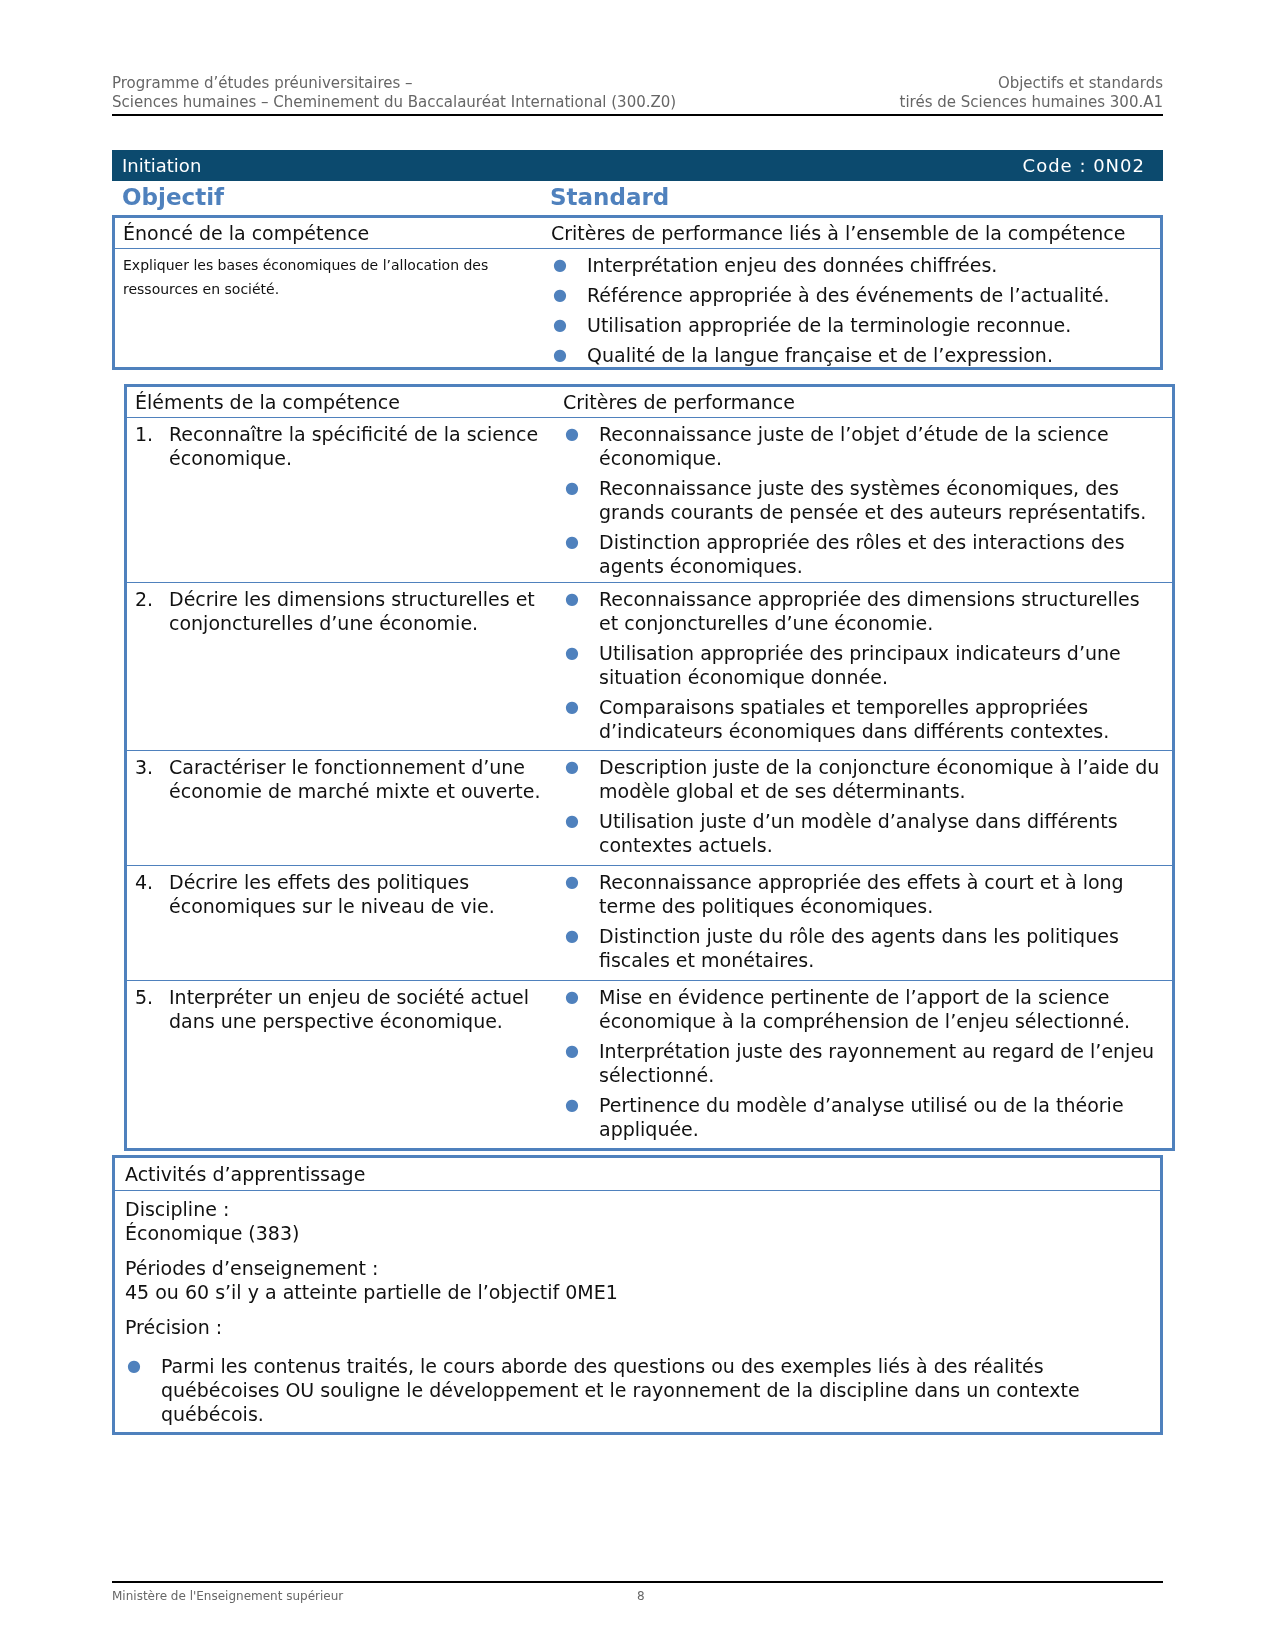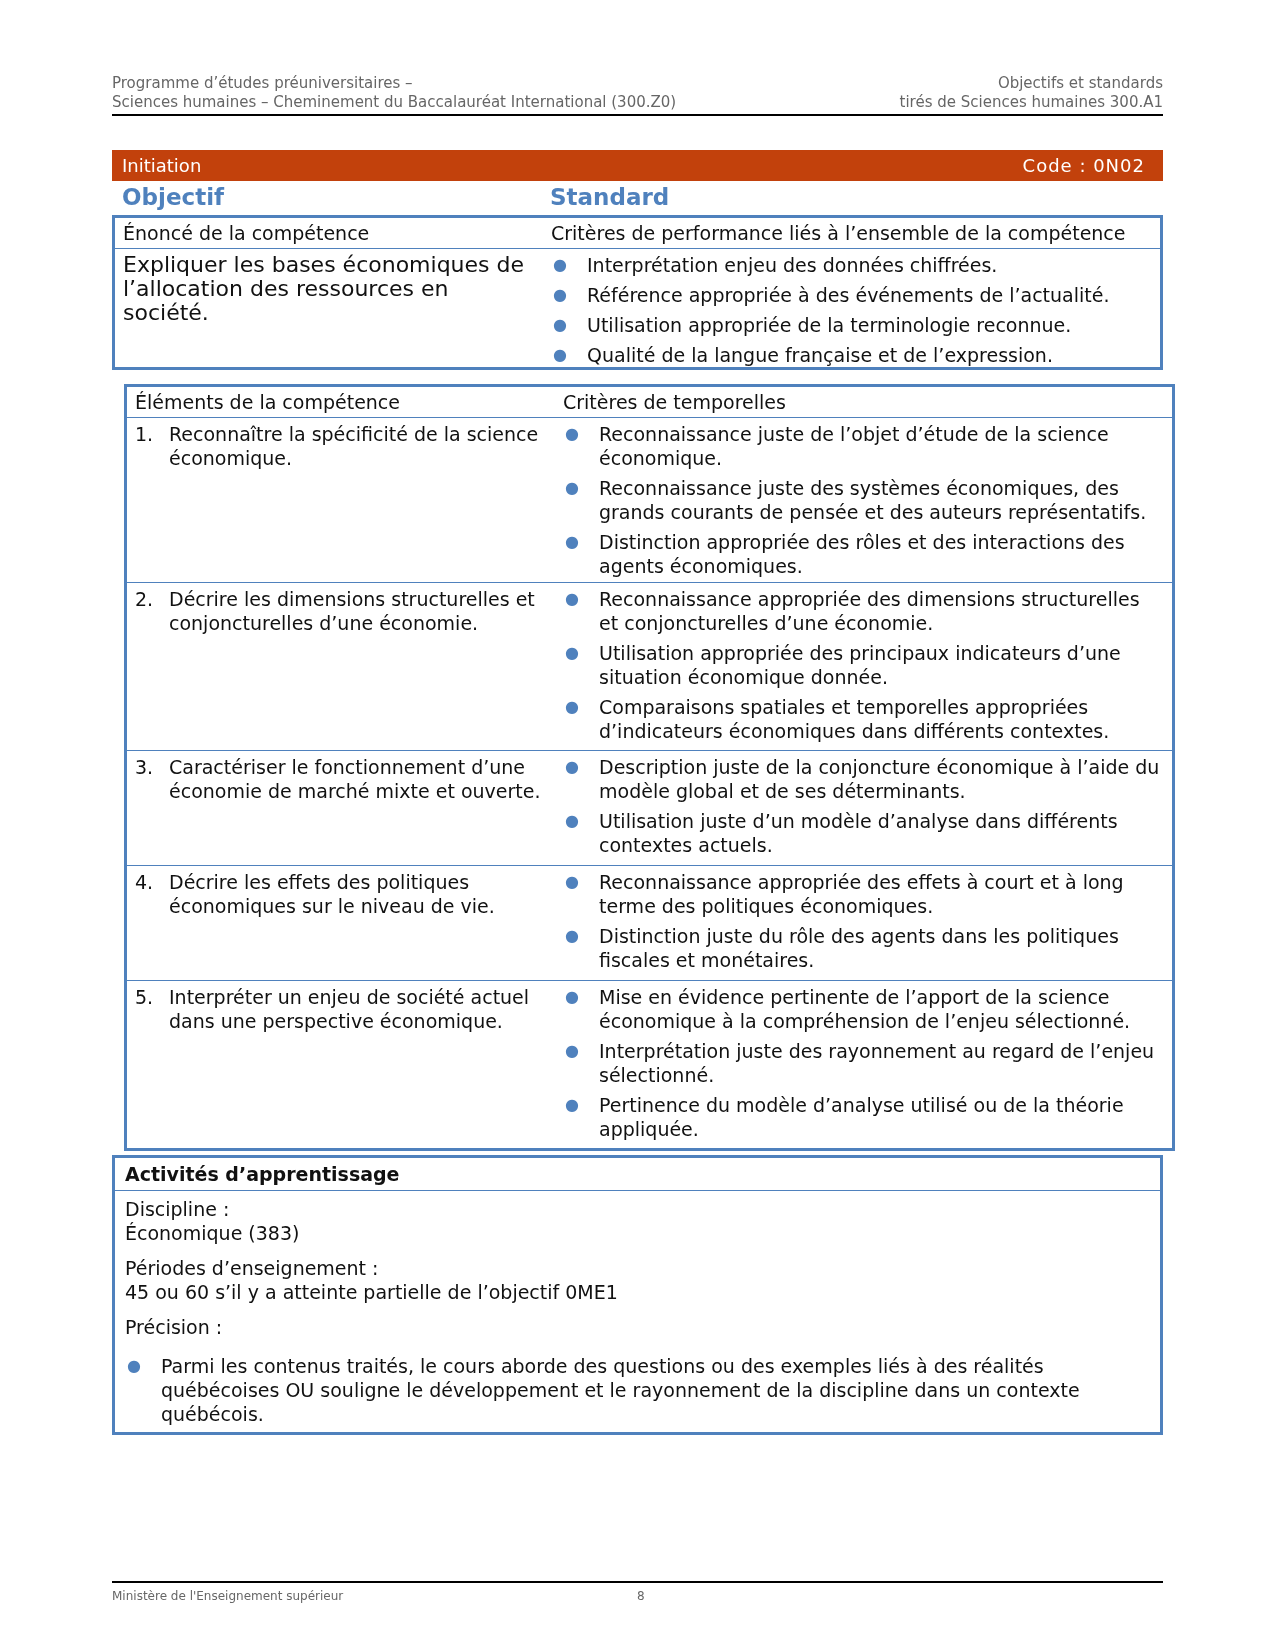--- a/index.html
+++ b/index.html
@@ -1,39 +1,39 @@
 <!DOCTYPE html>
 <html><head>
 <meta charset="utf-8">
 <style>
   html, body { margin:0; padding:0; background:#fff; }
   body { width:1275px; height:1650px; position:relative; font-family:"DejaVu Sans", sans-serif; color:#111; }
   .page { position:absolute; left:112px; width:1051px; }
   .hdr { top:74px; height:40px; border-bottom:2px solid #000; font-size:15px; color:#666; }
   .hdr .l { position:absolute; left:0; top:0; line-height:19px; }
   .hdr .r { position:absolute; right:0; top:0; line-height:19px; text-align:right; }
-  .bar { top:150px; height:31px; background:#c2410c; color:#fff; font-size:18px; }
+  .bar { top:150px; height:31px; background:#0c4a6e; color:#fff; font-size:18px; }
   .bar .l { position:absolute; left:10px; top:5px; }
   .bar .r { position:absolute; right:18px; top:5px; letter-spacing:1px; }
   .titles { top:184px; height:30px; font-weight:bold; font-size:23px; color:#4f81bd; }
   .titles .l { position:absolute; left:10px; top:0; }
   .titles .r { position:absolute; left:438px; top:0; }
   .box { border:3px solid #4f81bd; box-sizing:border-box; }
   .row { display:flex; border-top:1px solid #4f81bd; }
   .row:first-child { border-top:none; }
   .cl { width:428px; padding:4px 8px; box-sizing:border-box; }
   .cr { flex:1; padding:4px 8px; box-sizing:border-box; }
   .th { font-weight:normal; font-size:19px; height:30px; line-height:22px; }
-  .txt { font-size:22px; line-height:24px; }
+  .txt { font-size:14px; line-height:24px; }
   ul { margin:0; padding:0; list-style:none; }
   li { position:relative; padding-left:36px; margin-bottom:6px; font-size:19px; line-height:24px; }
   li .b { position:absolute; left:2px; top:0; color:#4f81bd; font-size:16px; }
   .num { display:flex; font-size:19px; line-height:24px; }
   .num .n { width:34px; flex:none; }
-  .act .head { border-bottom:1px solid #4f81bd; font-weight:bold; font-size:19px; padding:5px 10px; }
+  .act .head { border-bottom:1px solid #4f81bd; font-weight:normal; font-size:19px; padding:5px 10px; }
   .act .kv { display:flex; font-size:19px; line-height:24px; padding:6px 10px 5px;flex-direction:column; }
   .act .k { width:277px; flex:none; }
   .act li { padding-left:36px; margin:10px 10px 6px 10px; }
   .foot { top:1581px; border-top:2px solid #000; font-size:12px; color:#666; height:30px; }
   .foot .l { position:absolute; left:0; top:6px; }
   .foot .c { position:absolute; left:525px; top:6px; }
 </style>
 </head>
 <body>
 
@@ -72,21 +72,21 @@
         <li><span class="b">●</span><span>Utilisation appropriée de la terminologie reconnue.</span></li>
         <li><span class="b">●</span><span>Qualité de la langue française et de l’expression.</span></li>
       </ul>
     </div>
   </div>
 </div>
 
 <div class="page box" style="top:384px;margin-left:12px;">
   <div class="row th">
     <div class="cl">Éléments de la compétence</div>
-    <div class="cr">Critères de temporelles</div>
+    <div class="cr">Critères de performance</div>
   </div>
 
   <div class="row" style="height:164px;">
     <div class="cl">
         <div class="num">
           <span class="n">1.</span>
           <span>Reconnaître la spécificité de la science économique.</span>
         </div>
       </div>
     <div class="cr">

